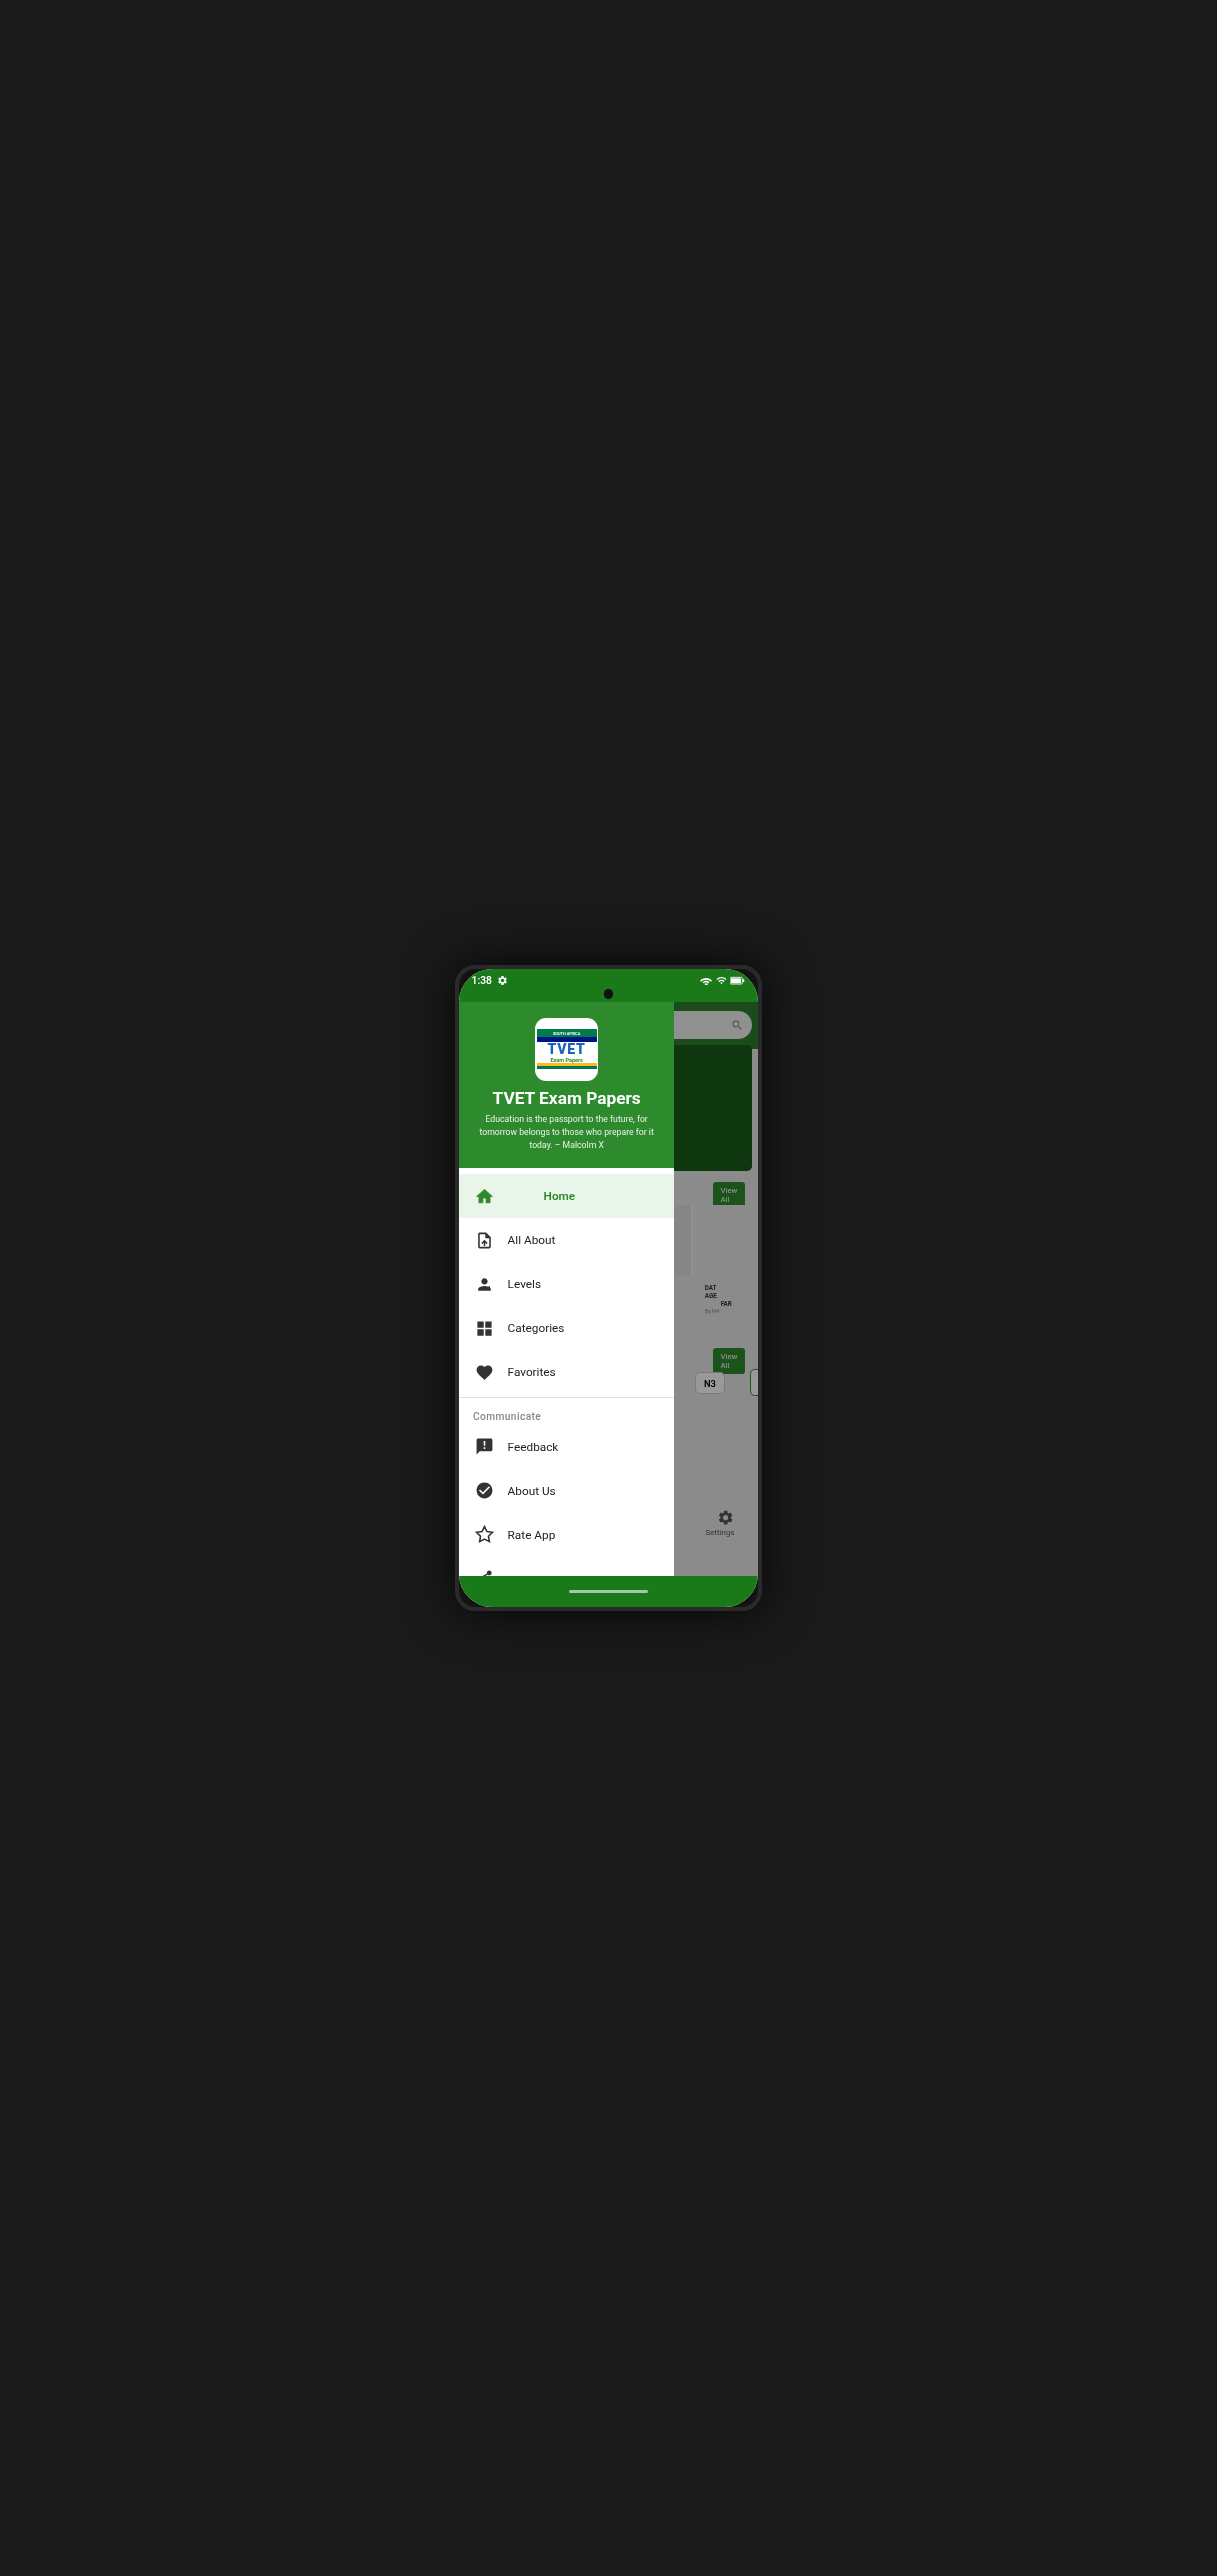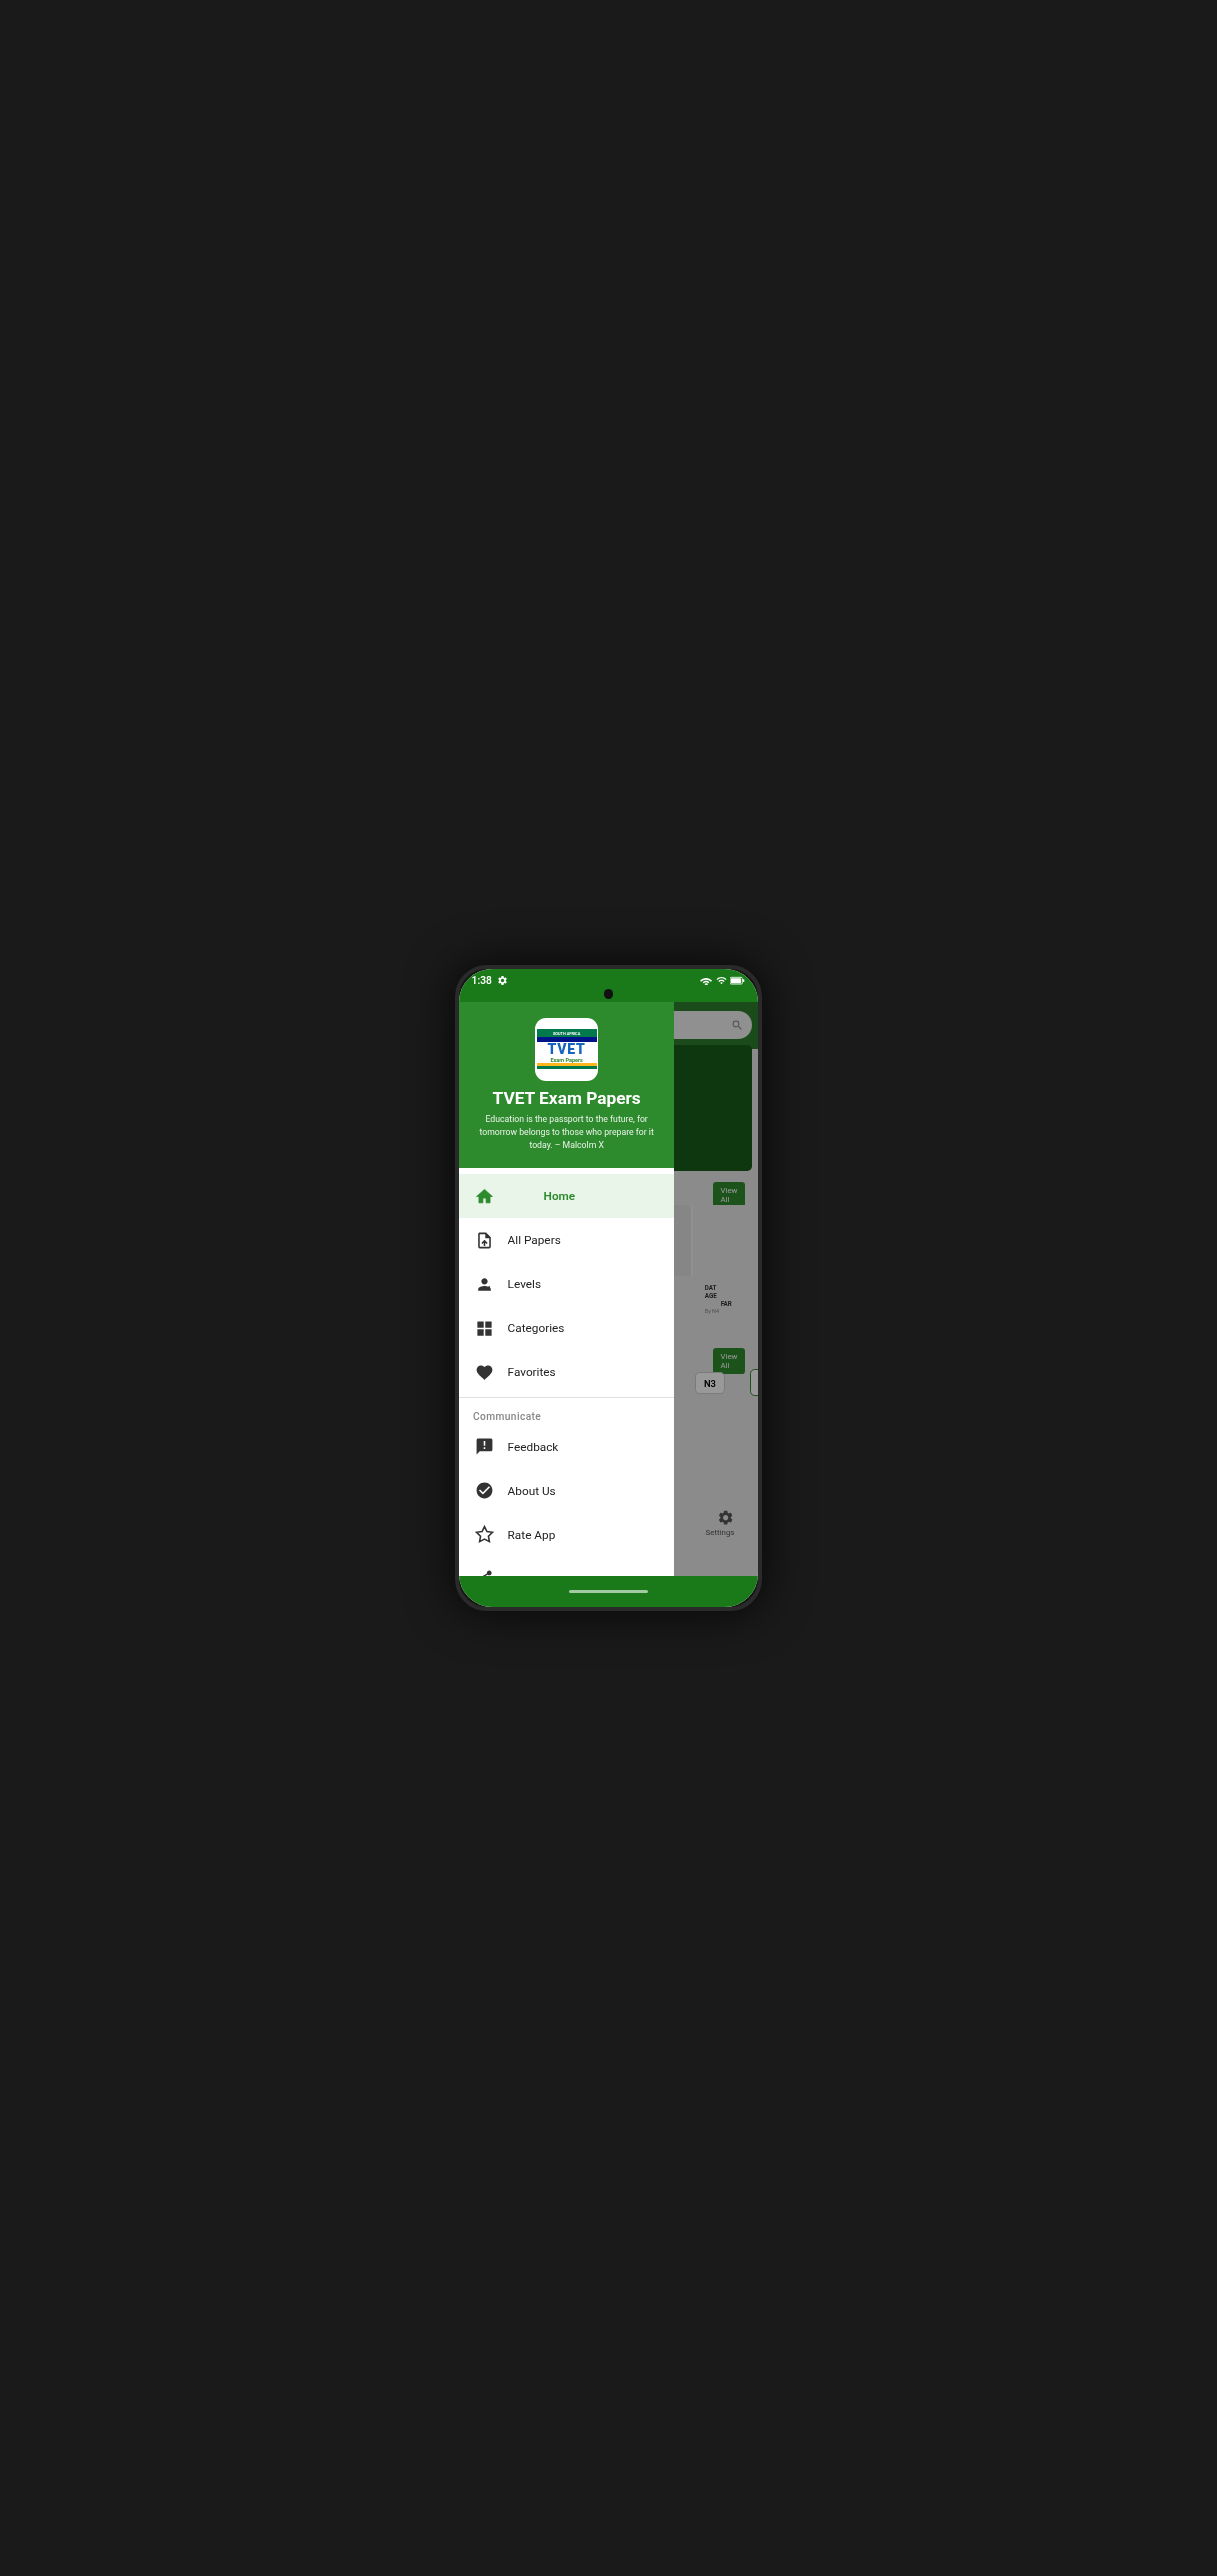--- a/index.html
+++ b/index.html
@@ -10,21 +10,21 @@
       justify-content: center;
       align-items: center;
       min-height: 100vh;
       font-family: 'Roboto', Arial, sans-serif;
     }
 
     .phone-frame {
       width: 307px;
       height: 646px;
       background: #111;
-      border-radius: 32px;
+      border-radius: 20px;
       border: 4.7px solid #2a2a2a;
       overflow: hidden;
       position: relative;
       box-shadow: 0 0 47px rgba(0,0,0,0.8), inset 0 0 7.9px rgba(255,255,255,0.05);
     }
 
     .phone-screen {
       width: 100%;
       height: 100%;
       background: #fff;
@@ -452,21 +452,21 @@
             </div>
             <span class="nav-label">Home</span>
           </div>
 
           <div class="nav-item">
             <div class="nav-icon">
               <svg viewBox="0 0 24 24" fill="#333">
                   <path d="M14 2H6c-1.1 0-2 .9-2 2v16c0 1.1.9 2 2 2h12c1.1 0 2-.9 2-2V8l-6-6zm4 18H6V4h7v5h5v11zM8 15.01l1.41 1.41L11 14.84V19h2v-4.16l1.59 1.59L16 15.01 12.01 11 8 15.01z"></path>
                 </svg>
             </div>
-            <span class="nav-label">All Papers</span>
+            <span class="nav-label">All About</span>
           </div>
 
           <div class="nav-item">
             <div class="nav-icon">
               <svg viewBox="0 0 24 24" fill="#333">
                   <path d="M12 12c2.21 0 4-1.79 4-4s-1.79-4-4-4-4 1.79-4 4 1.79 4 4 4zm0 2c-2.67 0-8 1.34-8 4v2h16v-2c0-2.66-5.33-4-8-4z"></path>
                   <circle cx="18" cy="16" r="1" fill="#333"></circle>
                   <path d="M18 14v4" stroke="#333" stroke-width="1.5" fill="none"></path>
                 </svg>
             </div>

